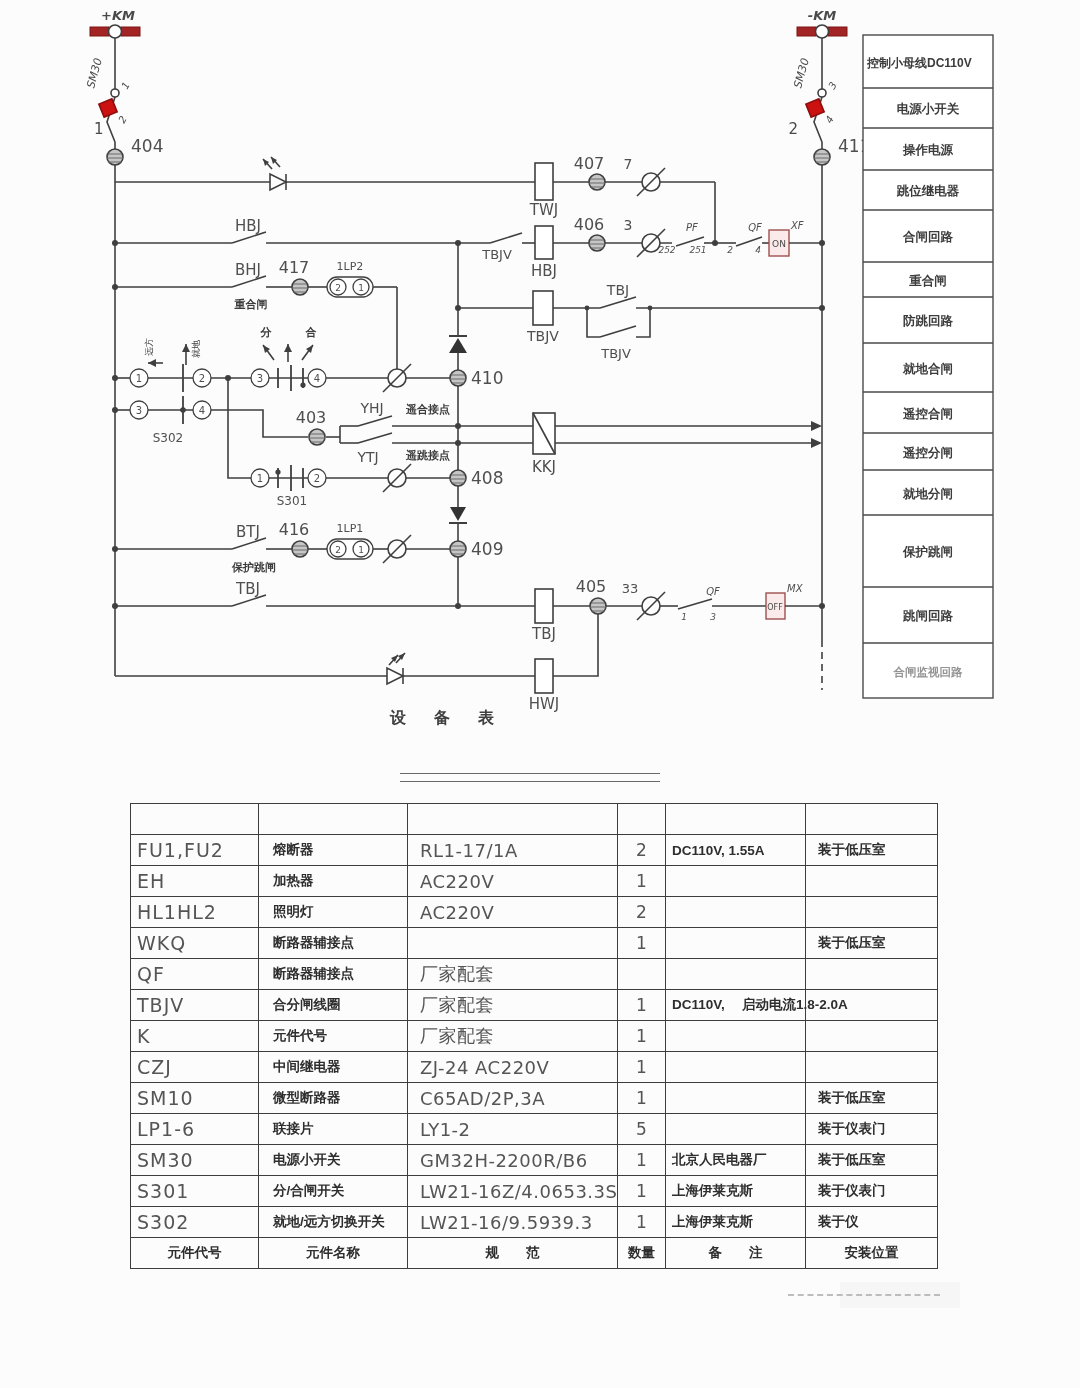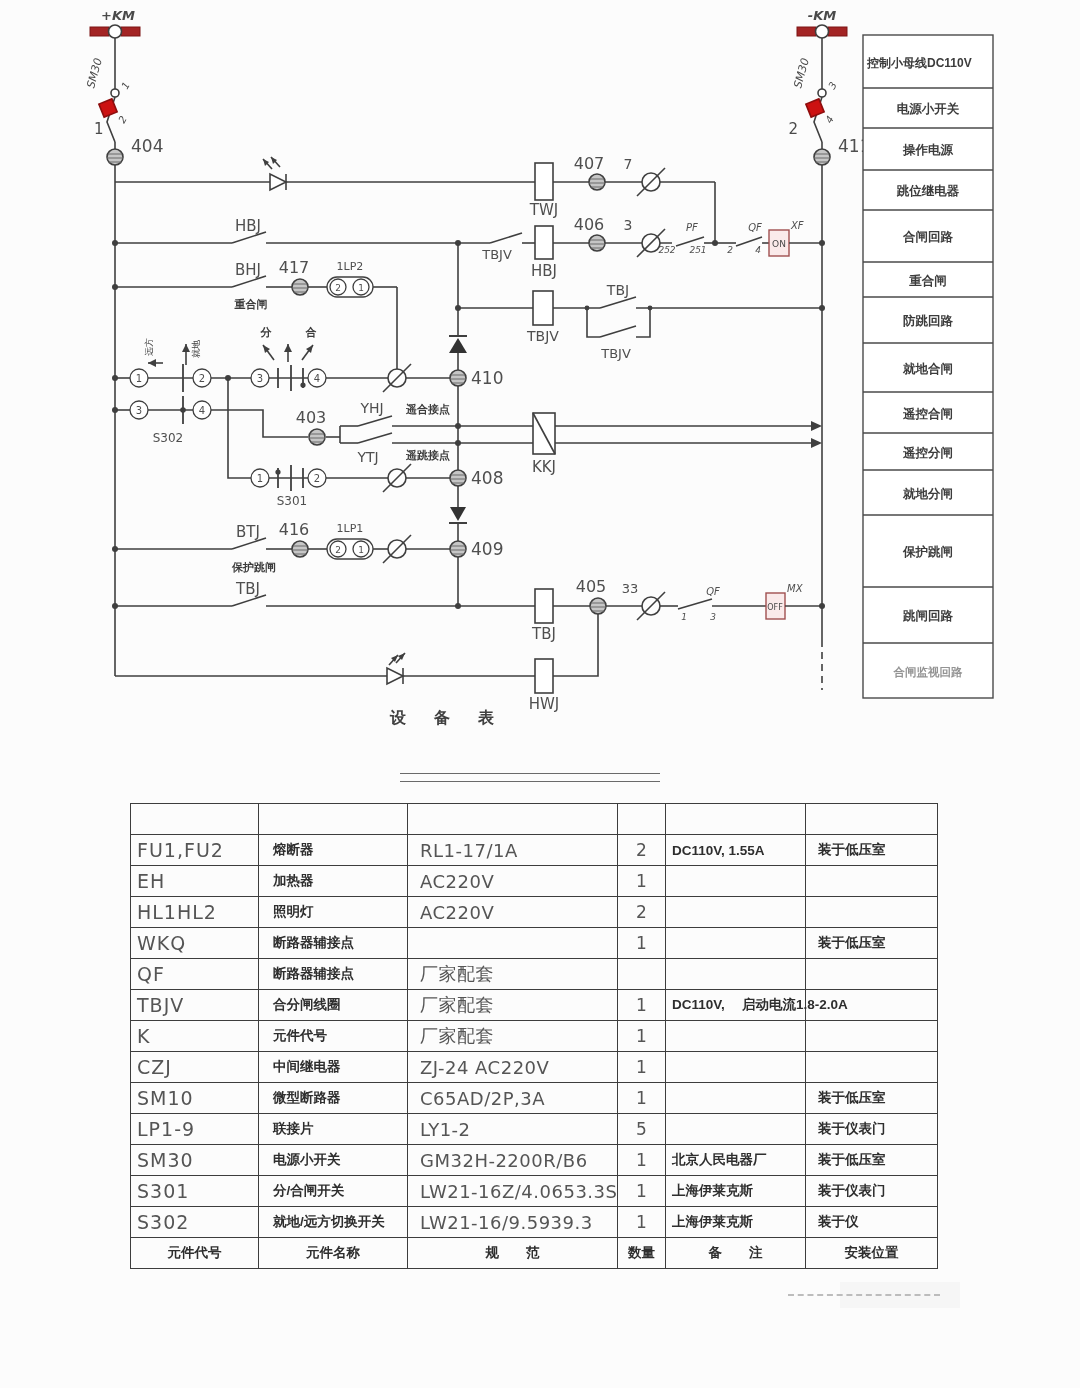--- a/index.html
+++ b/index.html
@@ -478,21 +478,21 @@
         </tr>
         <tr>
           <td class="c-code">SM10</td>
           <td class="c-name">微型断路器</td>
           <td class="c-spec">C65AD/2P,3A</td>
           <td class="c-qty">1</td>
           <td class="c-note"></td>
           <td class="c-loc">装于低压室</td>
         </tr>
         <tr>
-          <td class="c-code">LP1-9</td>
+          <td class="c-code">LP1-6</td>
           <td class="c-name">联接片</td>
           <td class="c-spec">LY1-2</td>
           <td class="c-qty">5</td>
           <td class="c-note"></td>
           <td class="c-loc">装于仪表门</td>
         </tr>
         <tr>
           <td class="c-code">SM30</td>
           <td class="c-name">电源小开关</td>
           <td class="c-spec">GM32H-2200R/B6</td>

